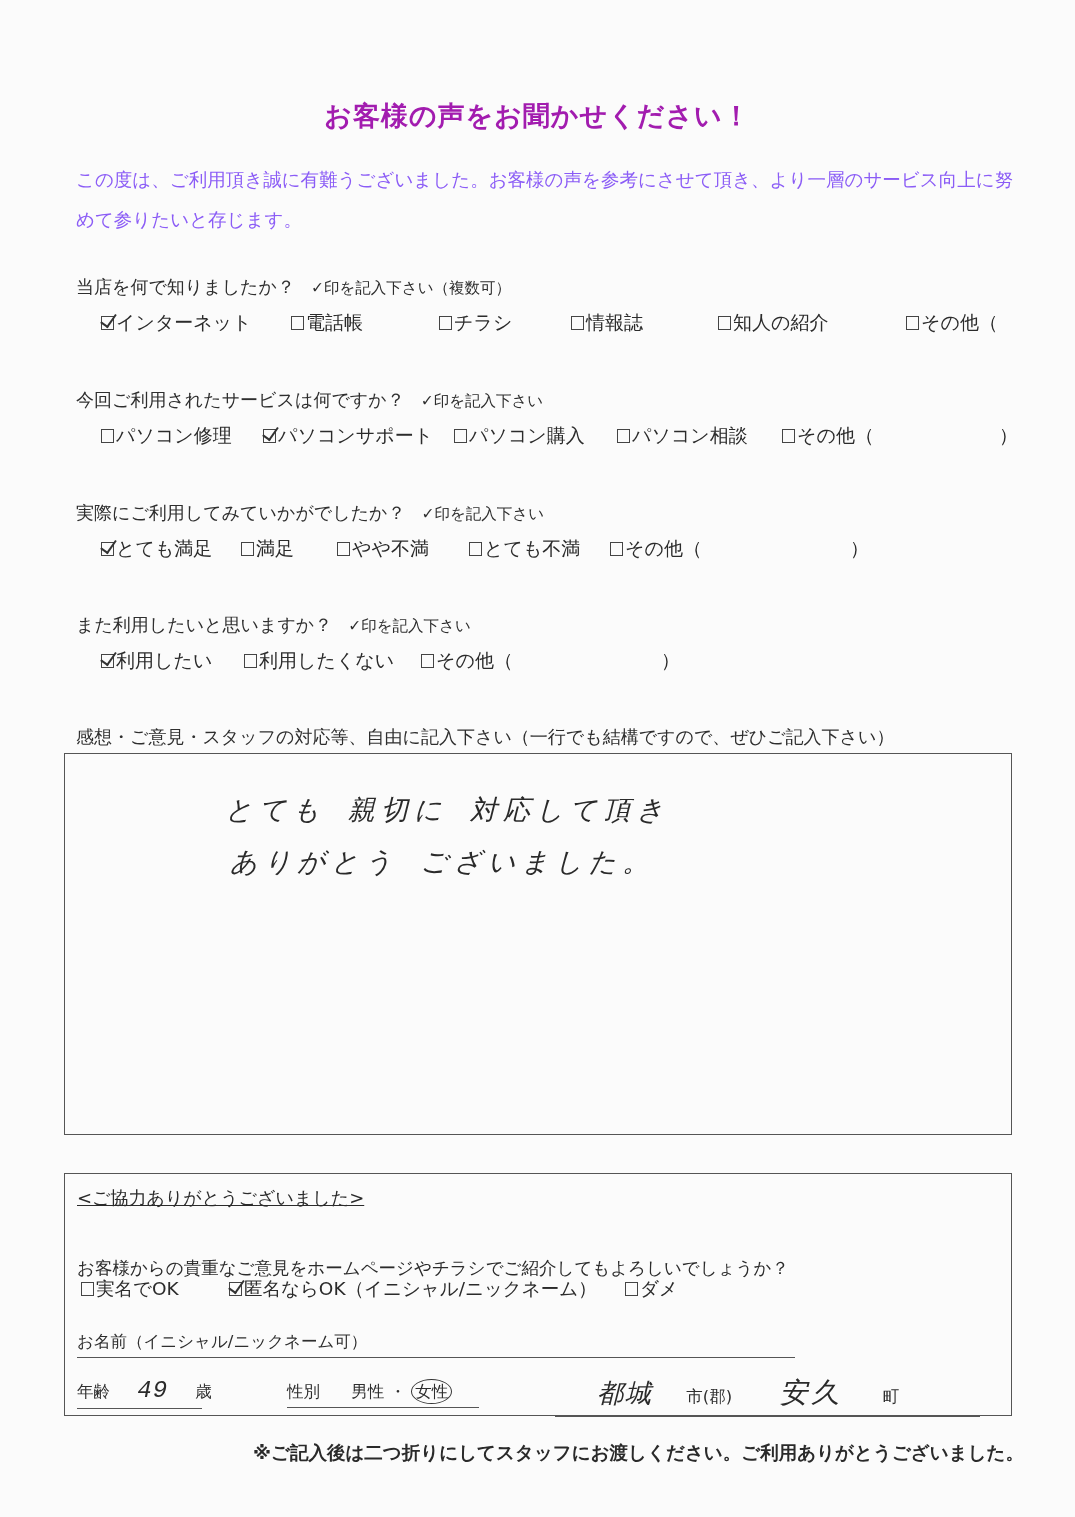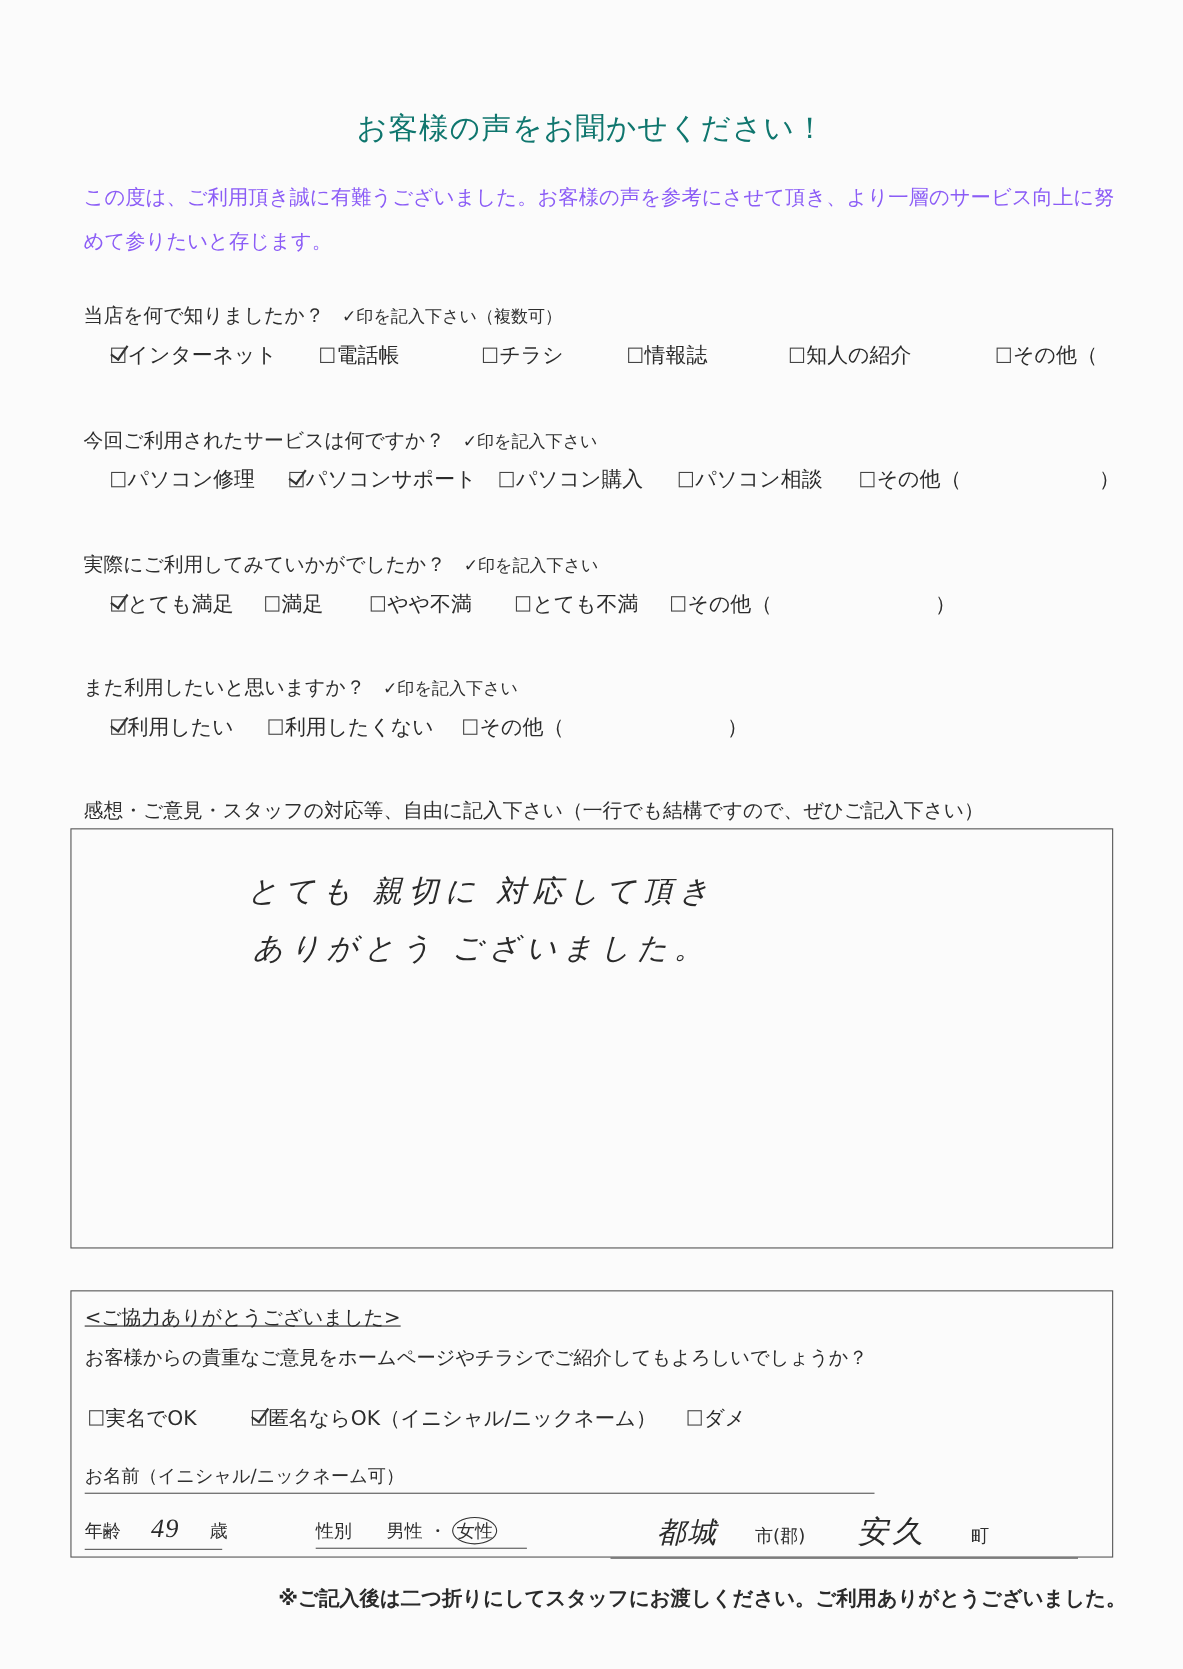--- a/index.html
+++ b/index.html
@@ -3,33 +3,33 @@
 <meta charset="utf-8">
 <style>
   html, body { margin:0; padding:0; }
   body {
     width:1075px; height:1517px; position:relative; overflow:hidden;
     background:#fbfbfb;
     font-family:"DejaVu Sans", "Liberation Sans", sans-serif;
     color:#2b2b2b;
   }
   .abs { position:absolute; white-space:nowrap; }
-  .title { left:0; width:1075px; top:98px; text-align:center; font-size:27px; font-weight:normal; color:#0f766e; letter-spacing:1px; }
+  .title { left:0; width:1075px; top:98px; text-align:center; font-size:27px; font-weight:bold; color:#a21caf; letter-spacing:1px; }
   .intro { left:76px; top:160px; width:940px; font-size:18.5px; line-height:40px; white-space:normal; color:#8b5cf6;font-family:Liberation Serif, serif; }
   .q { font-size:18px; color:#2e2e2e; }
   .q .hint { font-size:15.5px; margin-left:16px; }
   .opts { font-size:19px; color:#2b2b2b; display:flex; align-items:center; }
   .opt { display:inline-flex; align-items:center; }
   .box { display:inline-block; width:13px; height:14px; border:1.3px solid #444; margin-right:2px; position:relative; box-sizing:border-box; }
   .box.checked::after {
     content:""; position:absolute; left:2px; top:-6px; width:7px; height:14px;
     border-right:2px solid #333; border-bottom:2px solid #333; transform:rotate(35deg);
   }
   .frame { border:1.5px solid #555; box-sizing:border-box; background:transparent; }
-  .hand { font-family:Liberation Serif, serif; font-size:27px; color:#2a2a2a; font-style:italic; letter-spacing:6px; }
+  .hand { font-family:Liberation Mono, monospace; font-size:27px; color:#2a2a2a; font-style:italic; letter-spacing:6px; }
   .small { font-size:16.5px; color:#2e2e2e; }
   .uline { border-bottom:1.4px solid #555; }
   .foot { font-size:18.5px; font-weight:bold; color:#2a2a2a; }
   .circled { border:1.4px solid #333; border-radius:50%; padding:2px 3px; }
 </style>
 </head>
 <body>
 
 <div class="abs title">お客様の声をお聞かせください！</div>
 <div class="abs intro">この度は、ご利用頂き誠に有難うございました。お客様の声を参考にさせて頂き、より一層のサービス向上に努めて参りたいと存じます。</div>
@@ -139,21 +139,21 @@
 </div>
 
 <div class="abs q" style="left:76px; top:725px;">感想・ご意見・スタッフの対応等、自由に記入下さい（一行でも結構ですので、ぜひご記入下さい）</div>
 <div class="abs frame" style="left:64px; top:753px; width:948px; height:382px;">
   <div class="abs hand" style="left:160px; top:38px;">とても 親切に 対応して頂き</div>
   <div class="abs hand" style="left:165px; top:90px;">ありがとう ございました。</div>
 </div>
 
 <div class="abs frame" style="left:64px; top:1173px; width:948px; height:243px;">
   <div class="abs" style="left:12px; top:12px; font-size:18px;text-decoration:underline;">&lt;ご協力ありがとうございました&gt;</div>
-  <div class="abs" style="left:12px; top:48px; font-size:17.5px;">お客様からの貴重なご意見をホームページやチラシでご紹介してもよろしいでしょうか？</div>
+  <div class="abs" style="left:12px; top:82px; font-size:17.5px;">お客様からの貴重なご意見をホームページやチラシでご紹介してもよろしいでしょうか？</div>
   <div class="abs small uline" style="left:12px; top:157px; width:718px; padding-bottom:4px;">
     <span>お名前（イニシャル/ニックネーム可）</span>
     <span></span>
   </div>
 
   <div class="abs opts" style="left:16px; top:102px; font-size:18.5px;">
     <span class="opt" style="width:148px">
         <span class="box"></span>
         <span>実名でOK</span>
       </span>

